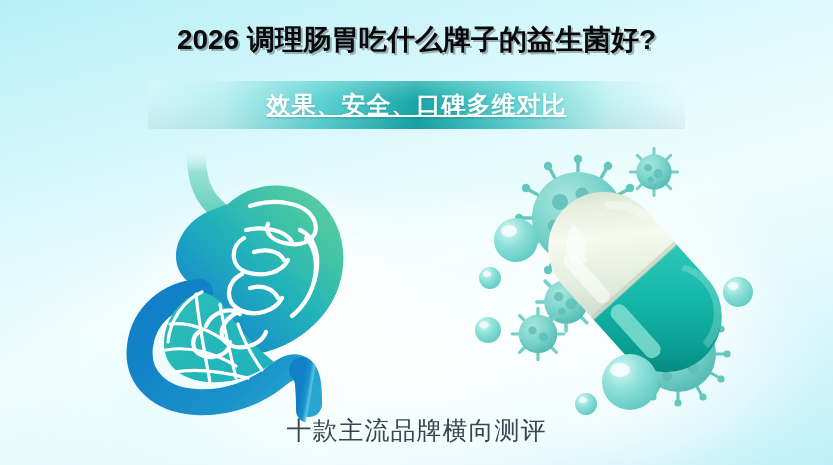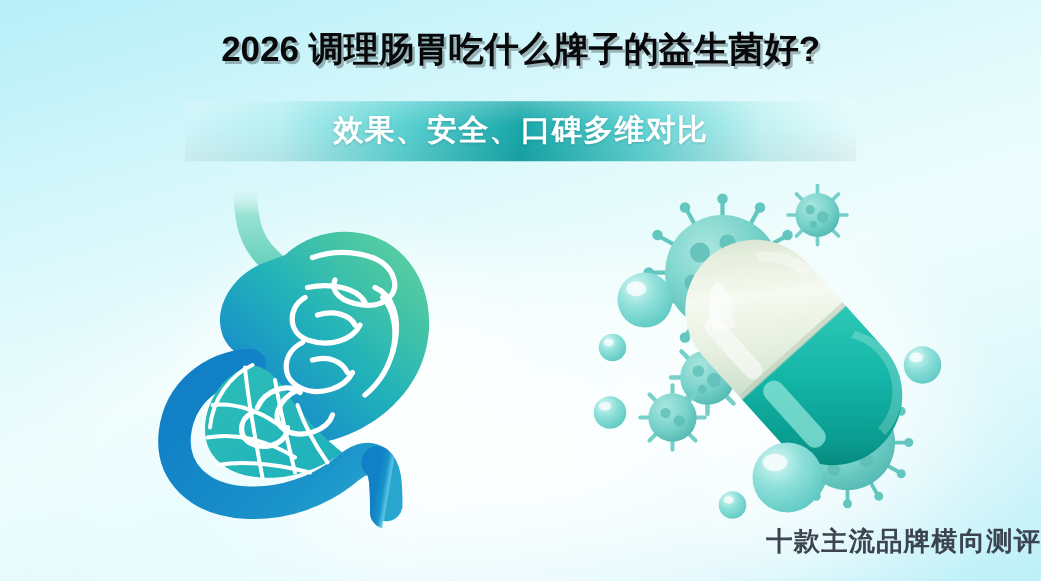--- a/index.html
+++ b/index.html
@@ -76,30 +76,31 @@
     position: absolute;
     left: 0; right: 0; top: 0;
     height: 36px;
     line-height: 48px;
     text-align: center;
     font-size: 24px;
     font-weight: 700;
     color: #ffffff;
     letter-spacing: 1px;
     text-shadow: 0 1px 2px rgba(0,70,70,0.25);
+    text-decoration: underline;
   }
 
   
   .caption {
     position: absolute;
     left: 0; right: 0;
     bottom: 18px;
-    text-align: right;
-    font-size: 21px;
-    font-weight: 700;
+    text-align: center;
+    font-size: 25px;
+    font-weight: 400;
     color: #3b4450;
     letter-spacing: 1px;
     z-index: 6;
   }
 
   
   .art {
     position: absolute;
     z-index: 4;
   }

